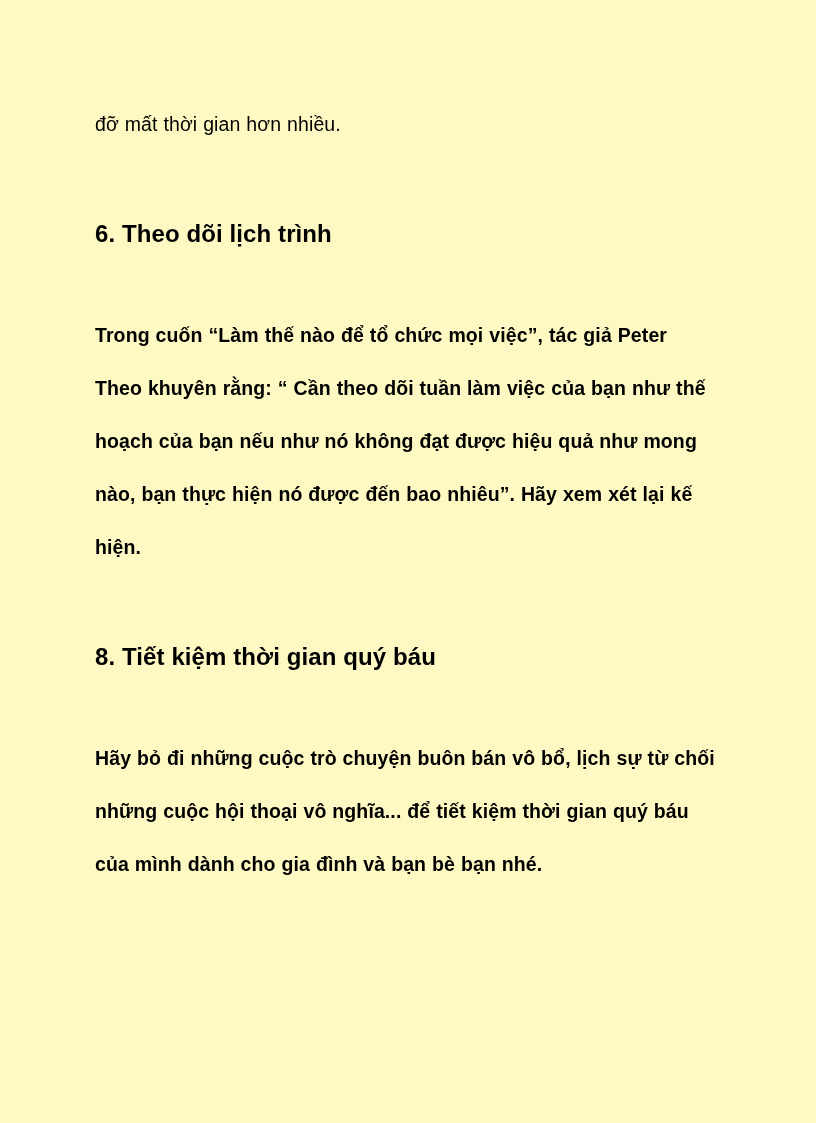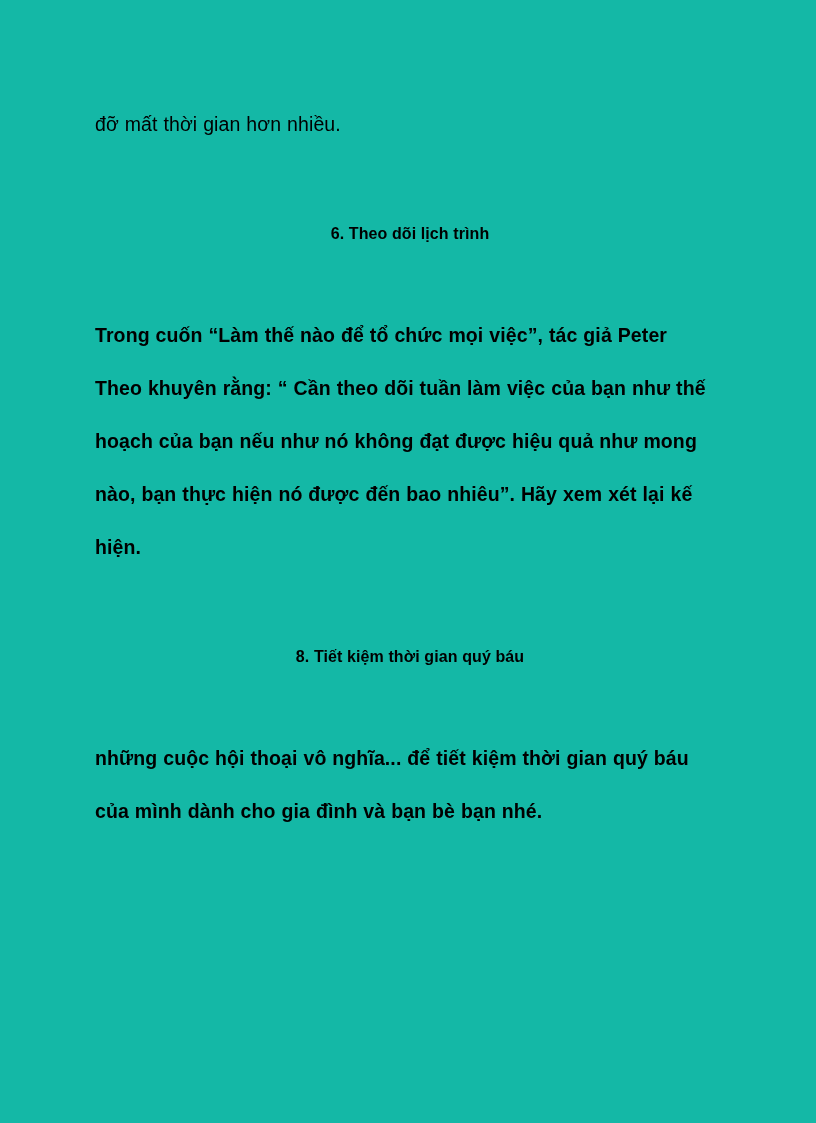--- a/index.html
+++ b/index.html
@@ -7,21 +7,21 @@
     margin: 0;
     padding: 0;
     background: #ffffff;
   }
 
   .page {
     position: relative;
     width: 816px;
     height: 1123px;
     margin: 0 auto;
-    background: #14b8a6;
+    background: #fef9c3;
     box-sizing: border-box;
     overflow: hidden;
   }
 
   .content {
     position: absolute;
     left: 95px;
     top: 0;
     width: 630px;
   }
@@ -35,26 +35,25 @@
     line-height: 53px;
     color: #000000;
     letter-spacing: 0.1px;
     word-spacing: 0.4px;
   }
 
   .heading {
     margin: 0;
     padding-top: 56px;
     font-family: "Liberation Sans", sans-serif;
-    font-size: 16px;
+    font-size: 24px;
     font-weight: bold;
     line-height: 53px;
     color: #000000;
     letter-spacing: 0.1px;
-    text-align: center;
   }
 
   .body-para {
     margin: 0;
     padding-top: 49px;
     font-family: "Liberation Sans", sans-serif;
     font-size: 19.5px;
     font-weight: bold;
     line-height: 53px;
     color: #000000;
@@ -89,18 +88,19 @@
       <span class="line">hoạch của bạn nếu như nó không đạt được hiệu quả như mong</span>
       <span class="line">nào, bạn thực hiện nó được đến bao nhiêu”. Hãy xem xét lại kế</span>
       <span class="line">hiện.</span>
     </p>
 
     <h2 class="heading">
       <span class="line">8. Tiết kiệm thời gian quý báu</span>
     </h2>
 
     <p class="body-para">
+      <span class="line">Hãy bỏ đi những cuộc trò chuyện buôn bán vô bổ, lịch sự từ chối</span>
       <span class="line">những cuộc hội thoại vô nghĩa... để tiết kiệm thời gian quý báu</span>
       <span class="line">của mình dành cho gia đình và bạn bè bạn nhé.</span>
     </p>
 
   </div>
 </div>
 
 </body></html>

